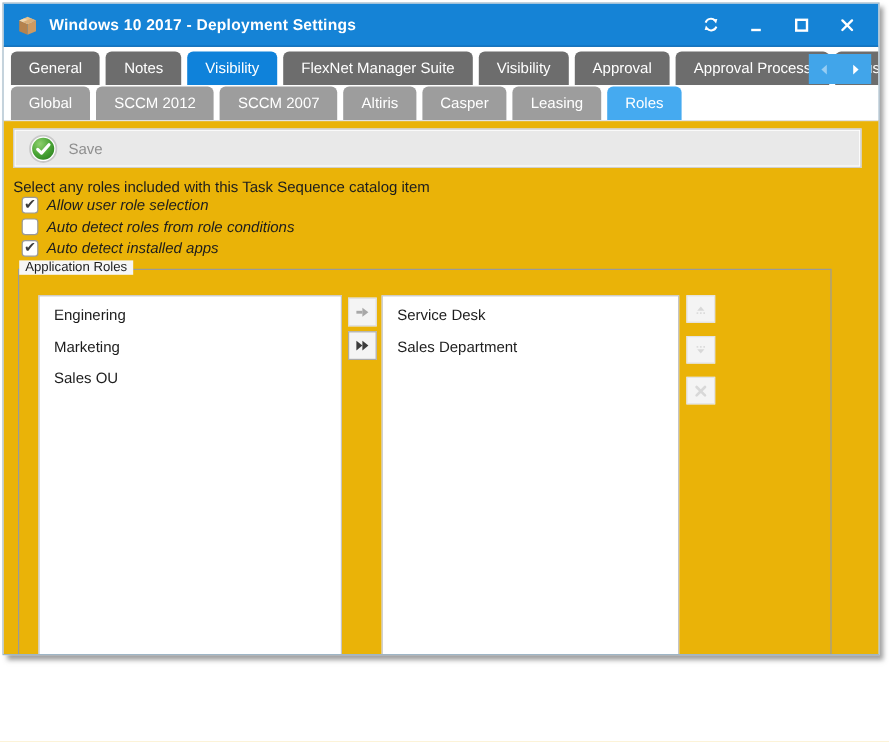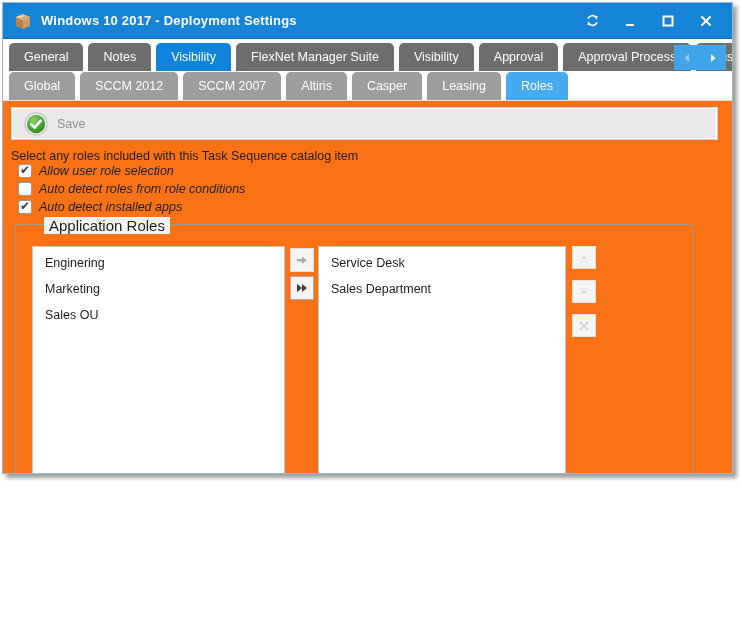--- a/index.html
+++ b/index.html
@@ -1,19 +1,19 @@
 <!DOCTYPE html>
 <html><head>
 <meta charset="utf-8">
 <style>
   * { margin:0; padding:0; box-sizing:border-box; }
   html,body { width:741px; height:618px; background:#ffffff; font-family:"Liberation Sans","DejaVu Sans",sans-serif; overflow:hidden; }
 
   .window {
-    position:absolute; left:2px; top:2px; width:731px; height:472px;
+    position:absolute; left:2px; top:2px; width:731px; height:544px;
     background:#ffffff; border:1px solid #9fb6c6;
     box-shadow:4px 4px 4px rgba(80,80,80,0.55);
     overflow:hidden;
   }
 
   
   .titlebar {
     position:absolute; left:0; top:0; right:0; height:36px;
     background:#1583d6; display:flex; align-items:center; padding:0 10px;
     border-bottom:1px solid #0f6cb4;
@@ -45,21 +45,21 @@
     position:absolute; right:6px; top:5px; width:52px; height:25px;
     background:#41a5ea; display:flex; align-items:center; justify-content:space-around;
     cursor:pointer;
   }
   .tab-scroller .arr { display:inline-flex; width:12px; height:12px; }
   .tab-scroller .arr.dim { opacity:0.45; }
 
   
   .content {
     position:absolute; left:0; top:97px; width:731px; height:507px;
-    background:#f97316; border-top:1px solid #e2e2e2;
+    background:#eab308; border-top:1px solid #e2e2e2;
   }
 
   .toolbar {
     position:absolute; left:8px; top:6px; width:707px; height:33px;
     background:#e9e9e9; border:1px solid #cfcfcf;
     box-shadow:inset 0 0 0 1px #ffffff;
     display:flex; align-items:center; padding-left:12px; cursor:pointer;
   }
   .save-icon { width:24px; height:24px; display:inline-flex; margin-right:9px; }
   .save-label { color:#8f8f8f; font-size:12.5px; }
@@ -75,22 +75,22 @@
   }
   .cb .tick { position:relative; top:-1px; }
   .cbrow .cb-label { font-size:12.5px; color:#1d1d1d;font-style:italic; }
 
   
   .groupbox {
     position:absolute; left:12px; top:123px; width:678px; height:368px;
     border:1px solid #9a9a9a;
   }
   .gb-title {
-    position:absolute; top:-8px; left:28px; background:#f6f6f6; padding:0 5px;
-    font-size:15px; color:#1d1d1d;
+    position:absolute; top:-8px; left:0; background:#f6f6f6; padding:0 5px;
+    font-size:11px; color:#1d1d1d;
   }
   .listbox {
     position:absolute; top:21px; height:301px; background:#ffffff; border:1px solid #c5c5c5;
     overflow:auto; cursor:default;
   }
   .listbox.left-list { left:16px; width:253px; }
   .listbox.right-list { left:302px; width:248px; }
   .li { font-size:12.5px; color:#1d1d1d; line-height:26px; padding-left:12px; white-space:nowrap; }
   .listbox .pad-top { height:3px; }
 

